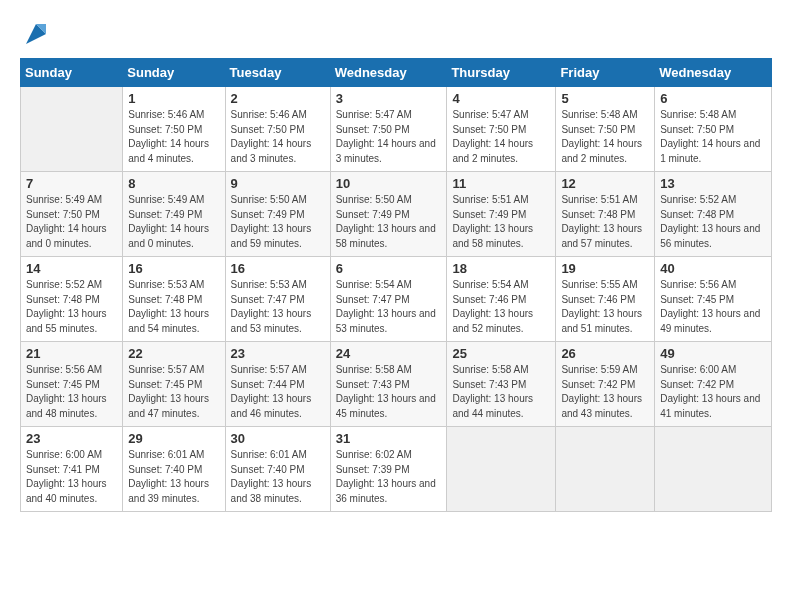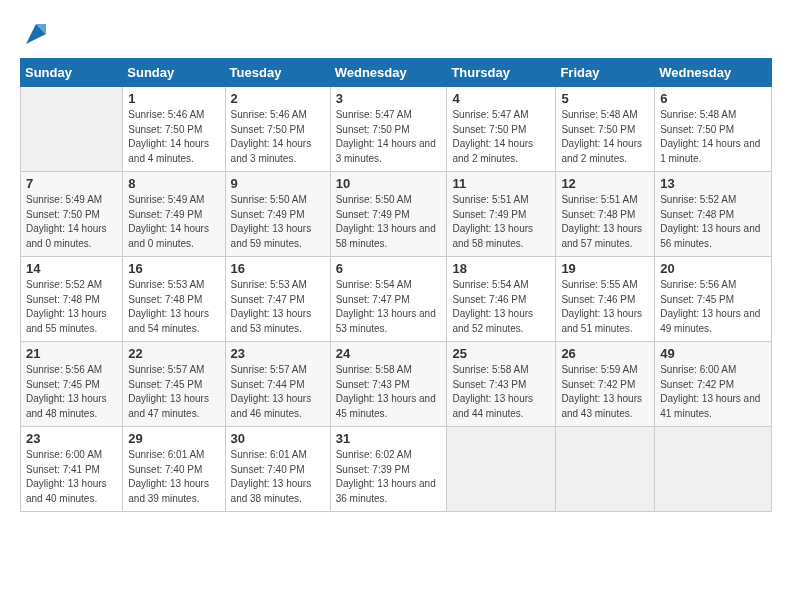--- a/index.html
+++ b/index.html
@@ -198,21 +198,21 @@
         </td>
         <td>
           <div class="day-num">18</div>
           <div class="day-detail">Sunrise: 5:54 AM<br>Sunset: 7:46 PM<br>Daylight: 13 hours and 52 minutes.</div>
         </td>
         <td>
           <div class="day-num">19</div>
           <div class="day-detail">Sunrise: 5:55 AM<br>Sunset: 7:46 PM<br>Daylight: 13 hours and 51 minutes.</div>
         </td>
         <td>
-          <div class="day-num">20</div>
+          <div class="day-num">40</div>
           <div class="day-detail">Sunrise: 5:56 AM<br>Sunset: 7:45 PM<br>Daylight: 13 hours and 49 minutes.</div>
         </td>
       </tr>
       <tr>
         <td>
           <div class="day-num">21</div>
           <div class="day-detail">Sunrise: 5:56 AM<br>Sunset: 7:45 PM<br>Daylight: 13 hours and 48 minutes.</div>
         </td>
         <td>
           <div class="day-num">22</div>

